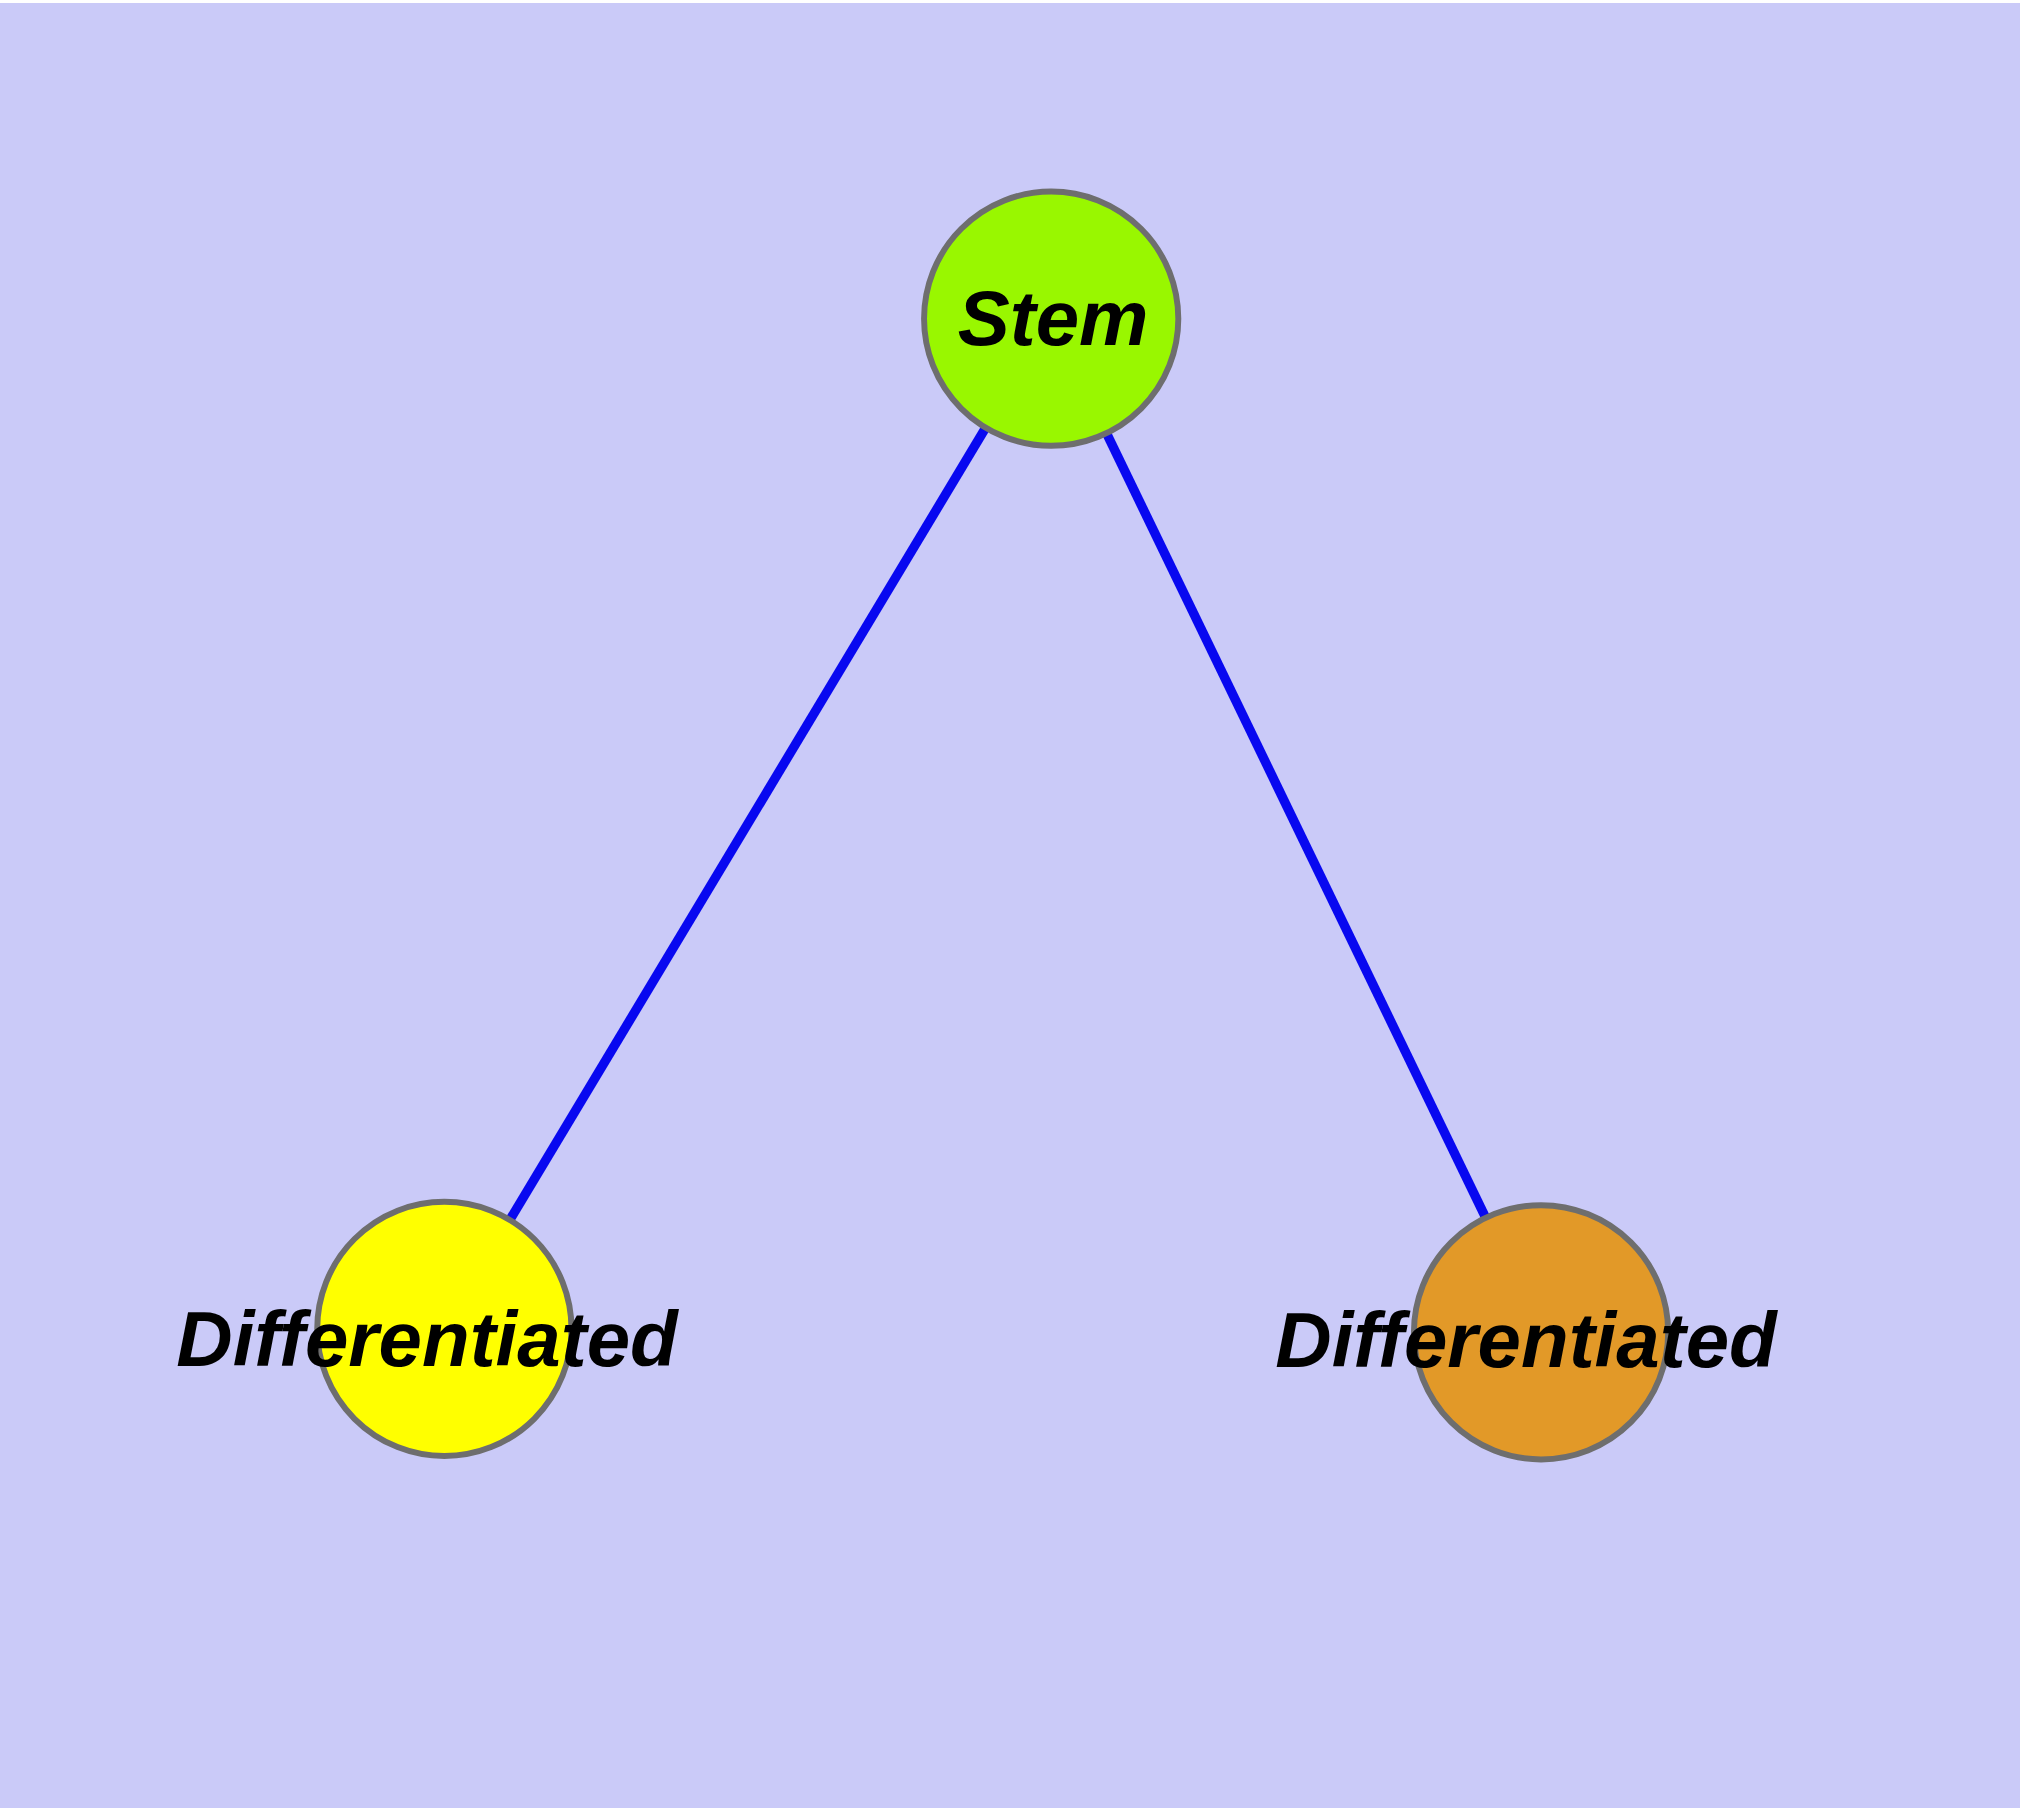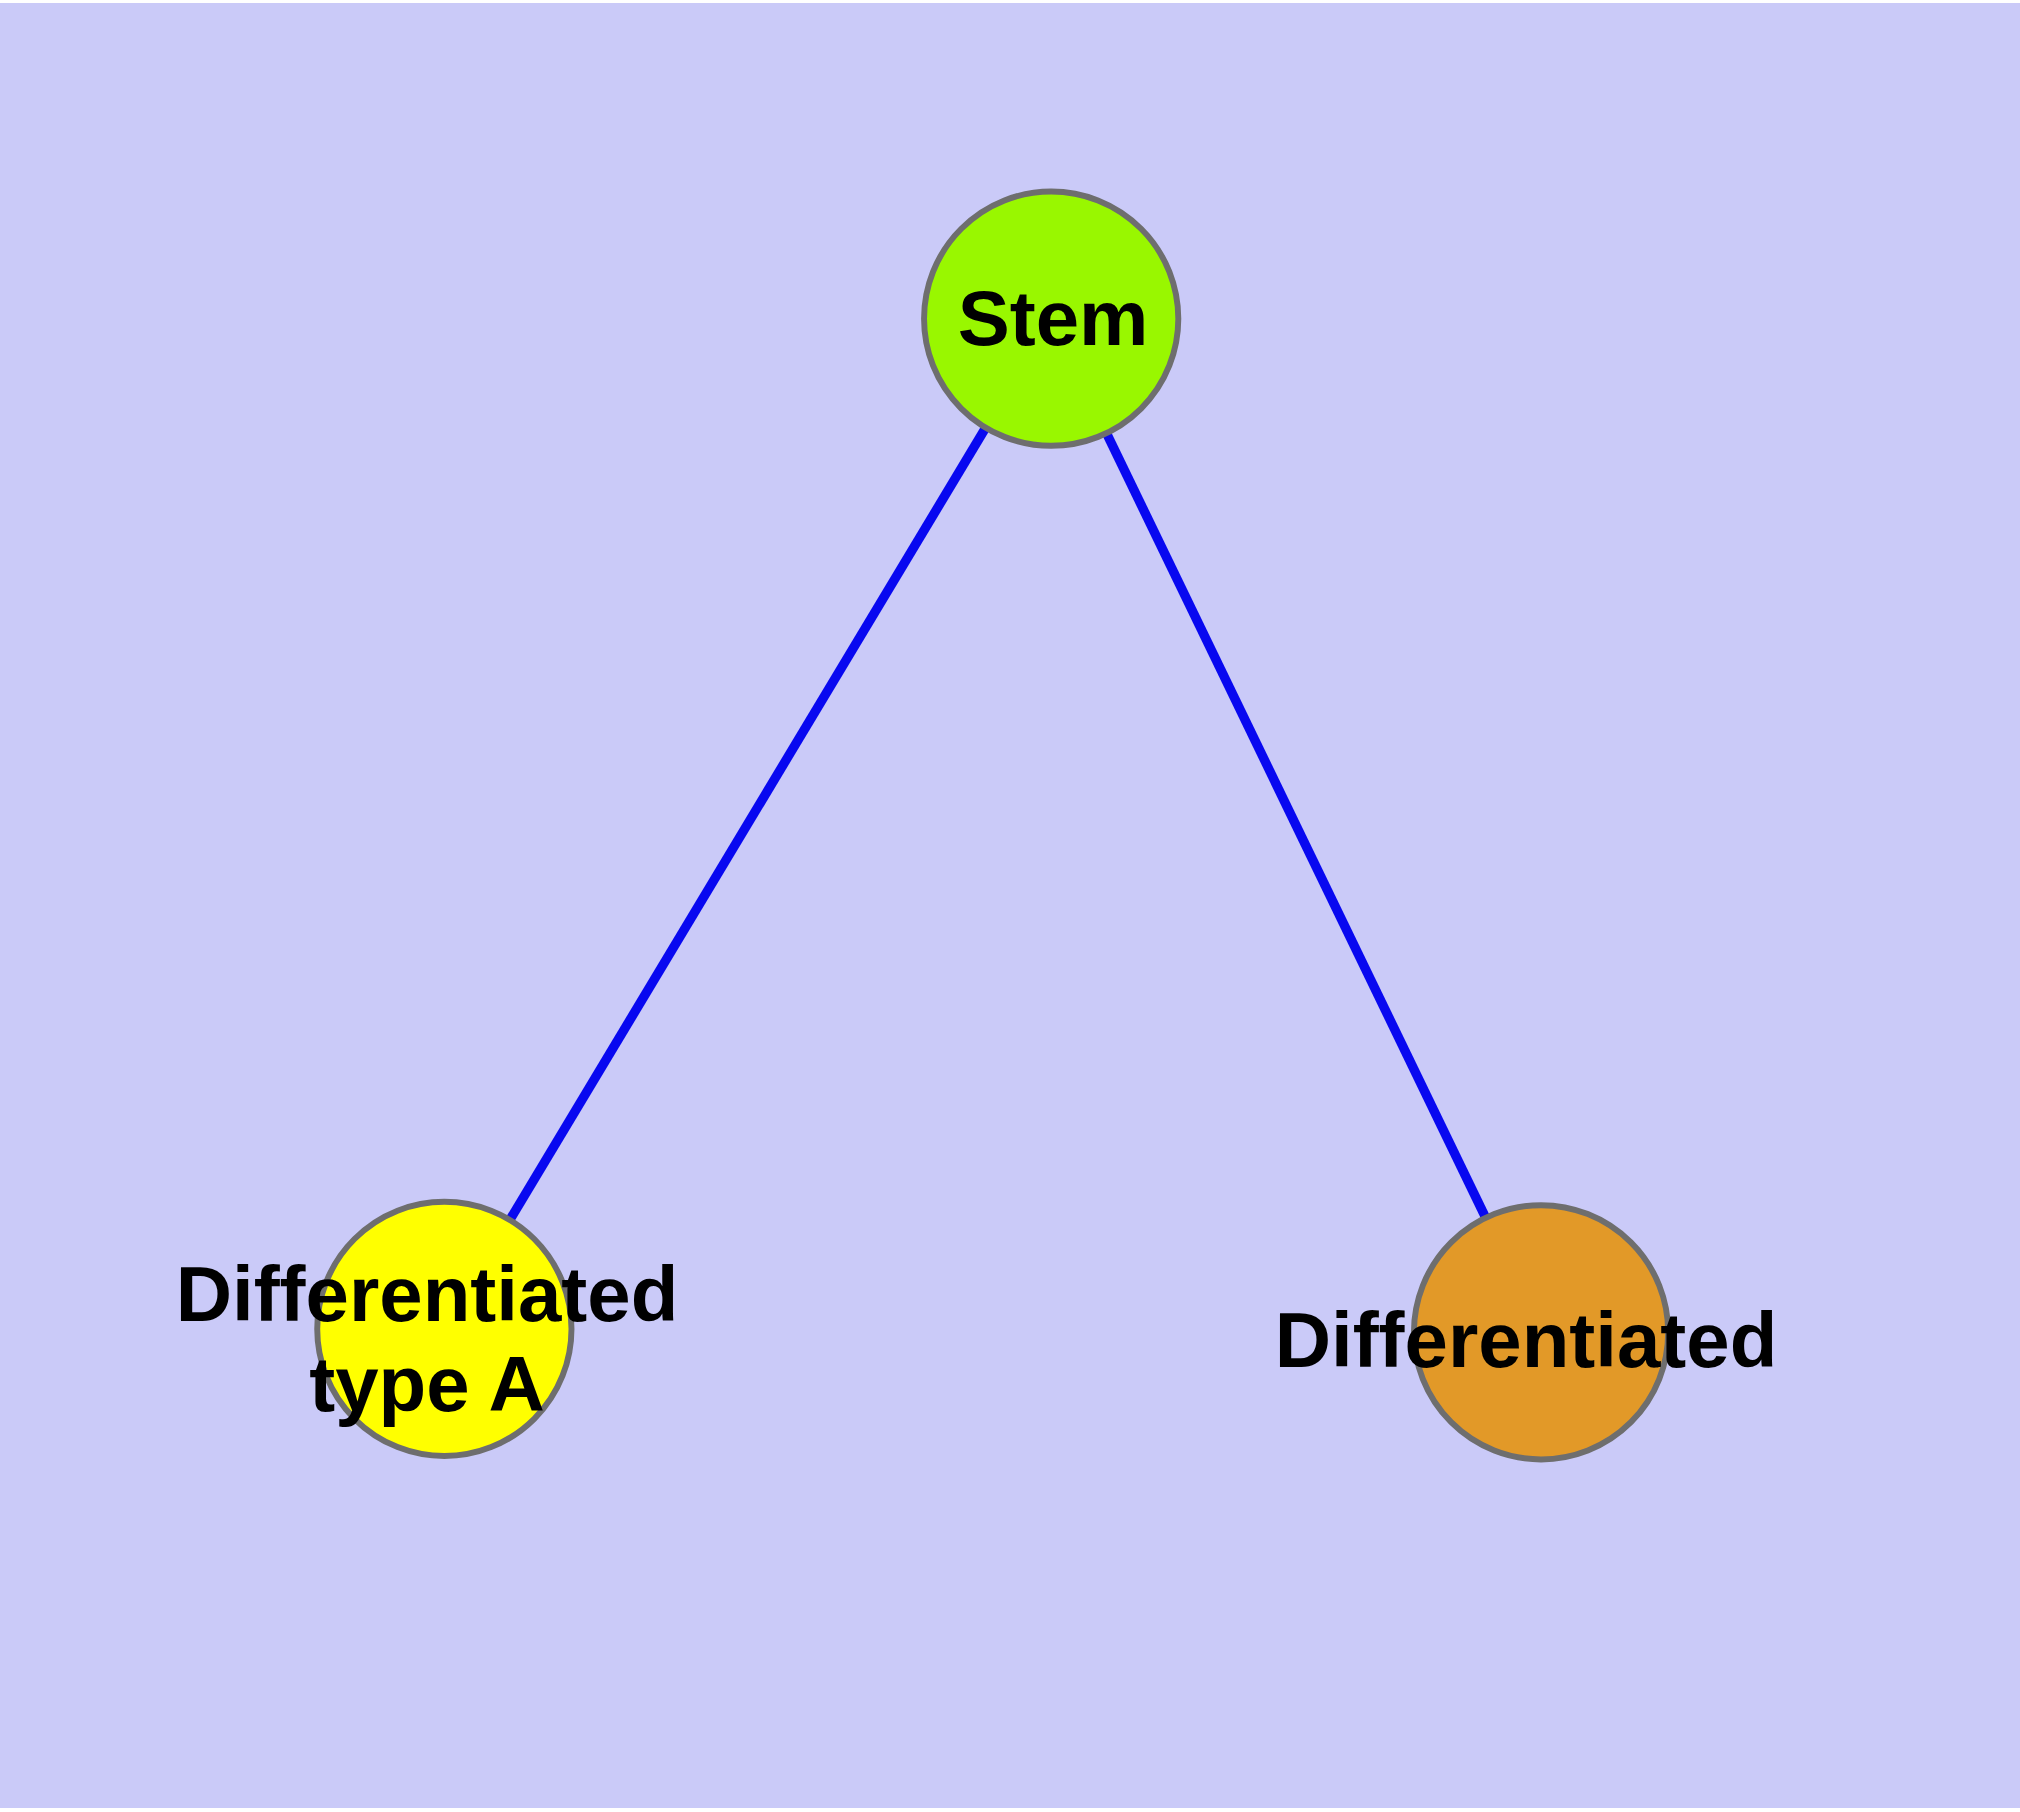--- a/index.html
+++ b/index.html
@@ -34,20 +34,21 @@
   .node-label {
     position: absolute;
     transform: translate(-50%, -50%);
     color: #000000;
     font-weight: bold;
     font-size: 78px;
     line-height: 90px;
     text-align: center;
     white-space: nowrap;
     letter-spacing: 0;
+    font-style: italic;
   }
   .node-label span {
     display: block;
   }
 </style>
 </head>
 <body>
 
 <div id="stage">
 
@@ -63,21 +64,20 @@
 
     <circle stroke-width="7" cx="524" cy="1568" r="150" fill="#FFFF00" stroke="#6E6E6E"></circle>
 
     <circle stroke-width="7" cx="1818" cy="1572" r="150" fill="#E29928" stroke="#6E6E6E"></circle>
   </svg>
 
   <div class="node-label" style="left: 1053px; top: 318px; color: rgb(0, 0, 0);">Stem</div>
 
   <div class="node-label" style="left: 427px; top: 1339px; color: rgb(0, 0, 0);">
     <span>Differentiated</span>
-    <span>type A</span>
   </div>
 
   <div class="node-label" style="left: 1526px; top: 1340px; color: rgb(0, 0, 0);">
     <span>Differentiated</span>
   </div>
 
 </div>
 
 
 </body></html>

